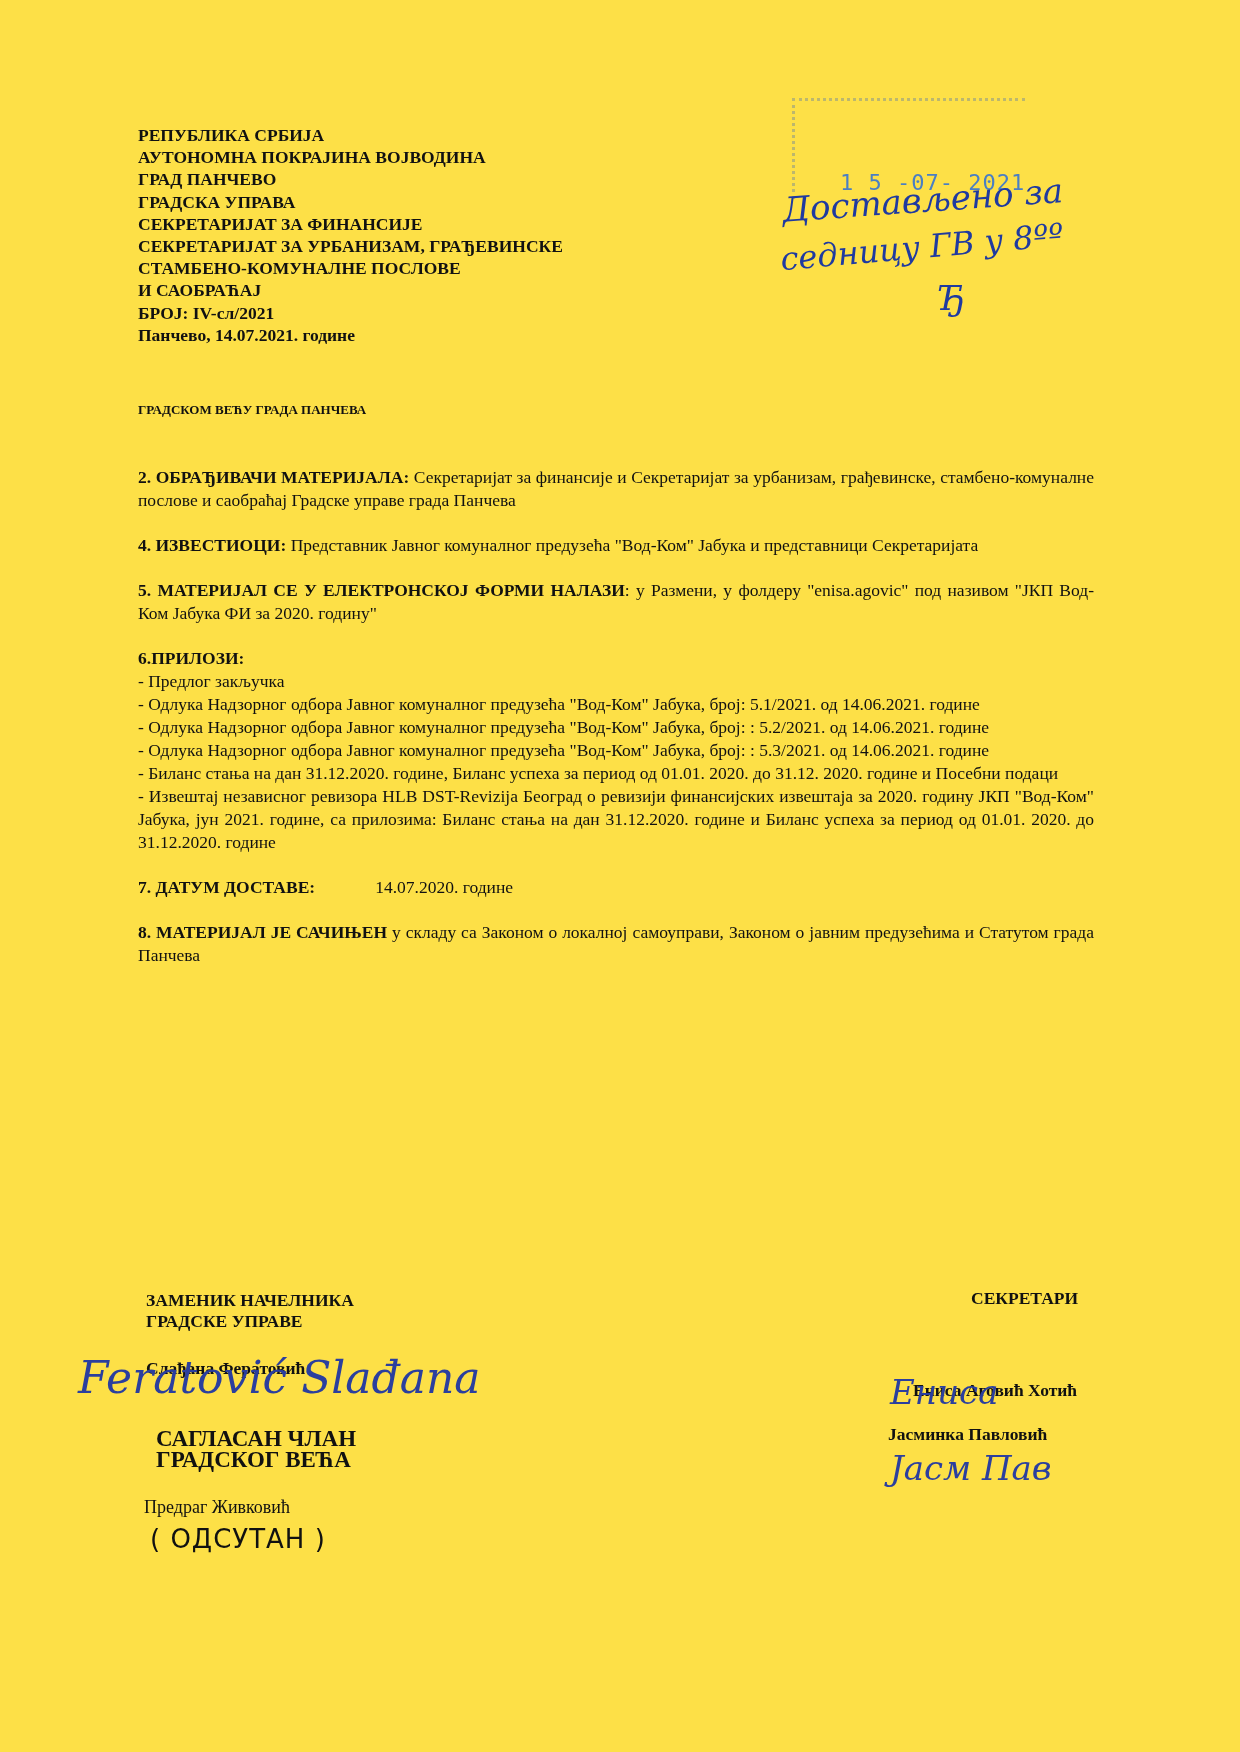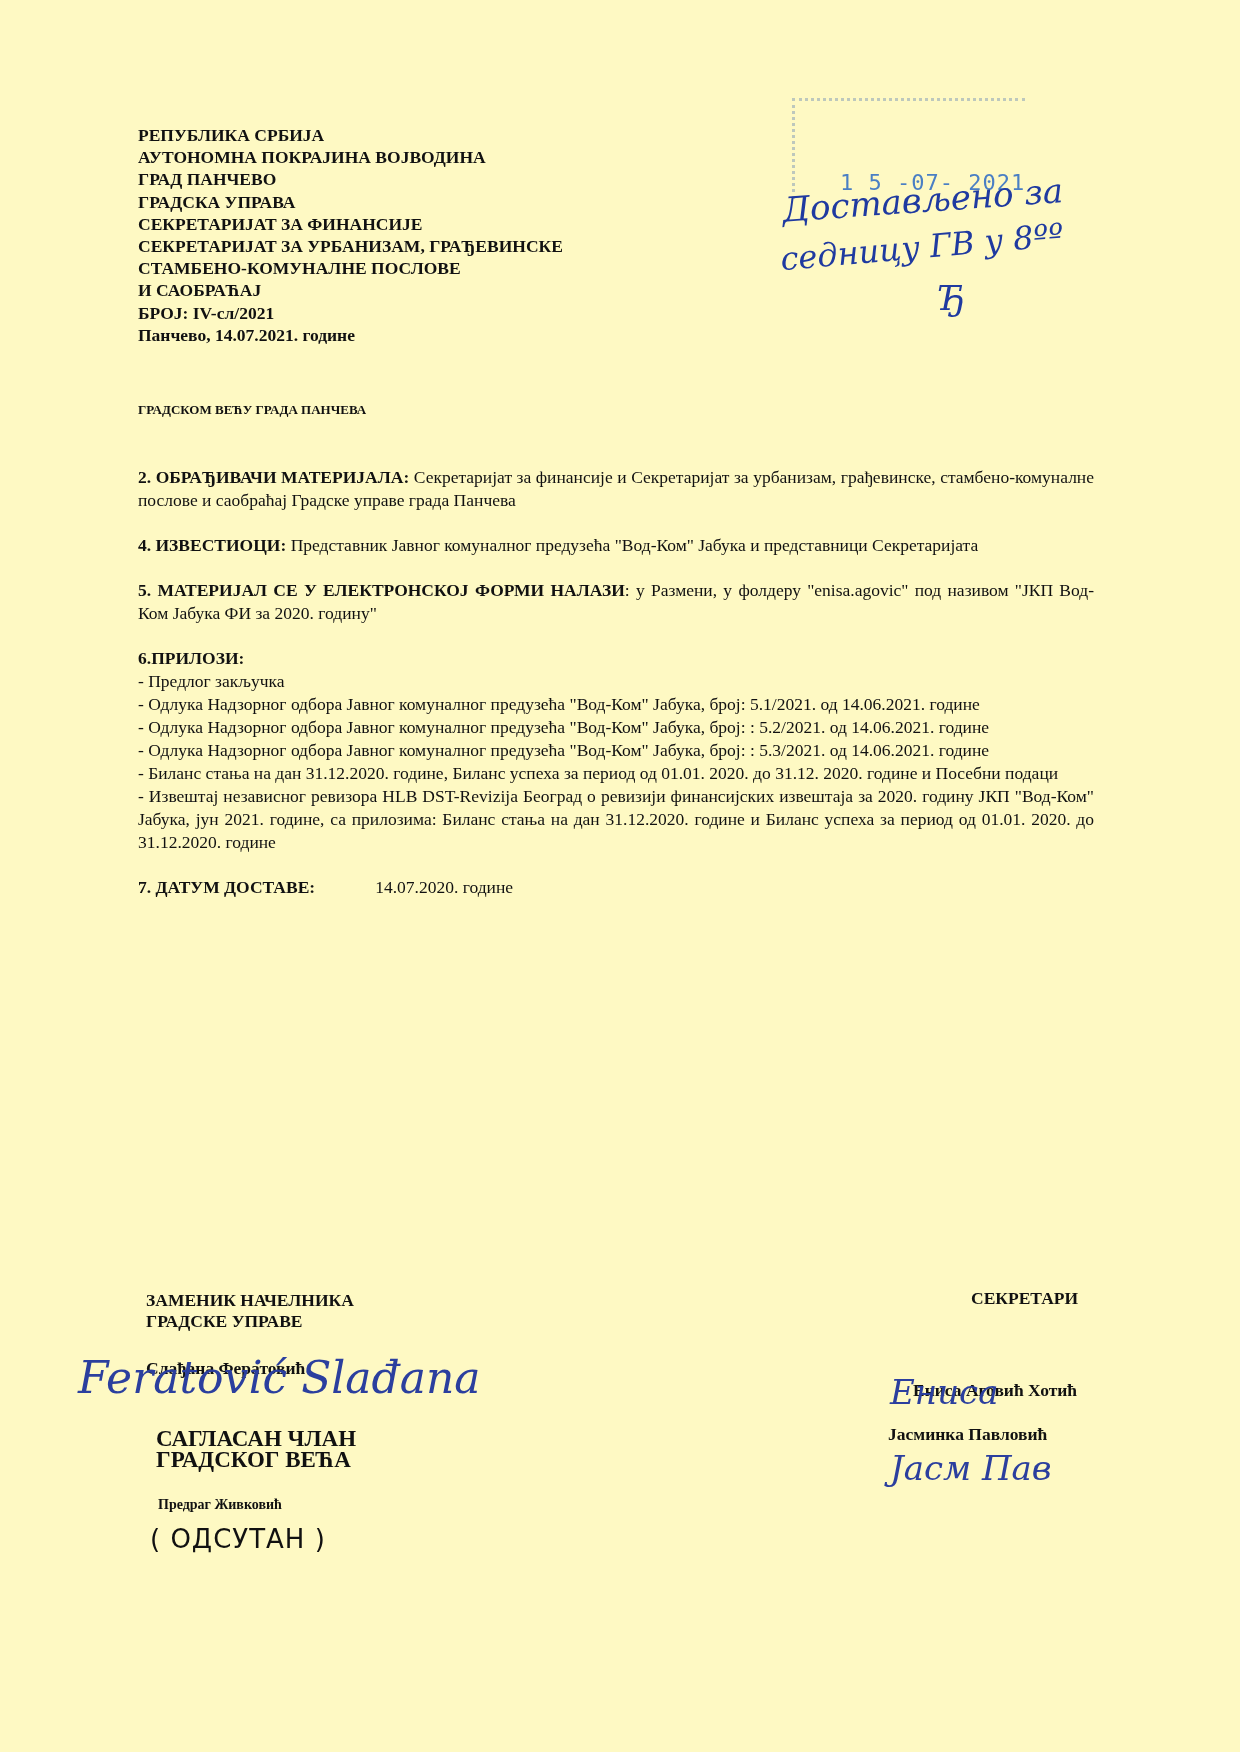--- a/index.html
+++ b/index.html
@@ -1,18 +1,18 @@
 <!DOCTYPE html>
 <html><head>
 <meta charset="utf-8">
 <style>
   html, body { margin: 0; padding: 0; background: #ffffff; }
   body { width: 1240px; height: 1752px; position: relative; overflow: hidden;
          font-family: "Liberation Serif", "DejaVu Serif", serif; color: #111; }
-  .page { position: absolute; left: 0; top: 0; width: 1240px; height: 1752px; background: #fef9c3; }
+  .page { position: absolute; left: 0; top: 0; width: 1240px; height: 1752px; background: #fde047; }
 
   .header { position: absolute; left: 138px; top: 124px; font-weight: bold; font-size: 17.5px; line-height: 22.2px; }
   .header div { white-space: nowrap; }
 
   .addressee { position: absolute; left: 138px; top: 402px; font-weight: bold; font-size: 13px; }
 
   .body { position: absolute; left: 138px; top: 466px; width: 956px; font-size: 17.5px; line-height: 23px; }
   .sec { text-align: justify; margin-bottom: 22px; }
   .sec b { font-weight: bold; }
   .sec7 { margin-bottom: 22px; }
@@ -22,21 +22,21 @@
 
   .stamp { position: absolute; left: 792px; top: 98px; width: 230px; height: 98px;
            border: 3px dotted rgba(70,110,180,0.35); border-bottom: none; border-right: none; }
   .stamp-date { position: absolute; left: 840px; top: 146px; color: #4a7fc4; font-family: "DejaVu Sans Mono", monospace;
                 font-size: 22px; letter-spacing: 1px; margin-top: 24px; }
   .hand { position: absolute; color: #1f3aa0; font-family: "DejaVu Serif", serif; font-style: italic; }
 
   .sig-left-title { position: absolute; left: 146px; top: 1290px; font-weight: bold; font-size: 17.5px; line-height: 21px; }
   .sig-left-name { position: absolute; left: 146px; top: 1358px; font-weight: bold; font-size: 17.5px; }
   .sig-left2-title { position: absolute; left: 156px; top: 1428px; font-weight: bold; font-size: 23px; line-height: 21px; }
-  .sig-left2-name { position: absolute; left: 158px; top: 1497px; font-weight: bold; font-size: 14px; }
+  .sig-left2-name { position: absolute; left: 144px; top: 1497px; font-weight: normal; font-size: 18px; }
   .absent { position: absolute; left: 150px; top: 1524px; font-size: 26px; color: #111; font-family: "DejaVu Sans", sans-serif; letter-spacing: 1px; }
 
   .sig-right-title { position: absolute; left: 971px; top: 1288px; font-weight: bold; font-size: 17.5px; }
   .sig-right-name1 { position: absolute; left: 913px; top: 1360px; font-weight: bold; font-size: 17.5px; margin-top: 20px; }
   .sig-right-name2 { position: absolute; left: 888px; top: 1424px; font-weight: bold; font-size: 17.5px; }
 </style>
 </head>
 <body>
 
 <div class="page">
@@ -72,20 +72,21 @@
       <div class="att-item">- Предлог закључка</div>
       <div class="att-item">- Одлука Надзорног одбора Јавног комуналног предузећа "Вод-Ком" Јабука, број: 5.1/2021. од 14.06.2021. године</div>
       <div class="att-item">- Одлука Надзорног одбора Јавног комуналног предузећа "Вод-Ком" Јабука, број: : 5.2/2021. од 14.06.2021. године</div>
       <div class="att-item">- Одлука Надзорног одбора Јавног комуналног предузећа "Вод-Ком" Јабука, број: : 5.3/2021. од 14.06.2021. године</div>
       <div class="att-item">- Биланс стања на дан 31.12.2020. године, Биланс успеха за период од 01.01. 2020. до 31.12. 2020. године и Посебни подаци</div>
       <div class="att-item">- Извештај независног ревизора HLB DST-Revizija Београд о ревизији финансијских извештаја за 2020. годину ЈКП "Вод-Ком" Јабука, јун 2021. године, са прилозима: Биланс стања на дан 31.12.2020. године и Биланс успеха за период од 01.01. 2020. до 31.12.2020. године</div>
     </div>
 
     <div class="sec7"><b>7. ДАТУМ ДОСТАВЕ:</b><span class="gap"></span><span>14.07.2020. године</span></div>
 
+    <div class="sec"><b>8. МАТЕРИЈАЛ ЈЕ САЧИЊЕН</b><span> у складу са Законом о локалној самоуправи, Законом о јавним предузећима и Статутом града Панчева</span></div>
   </div>
 
   <div class="sig-left-title">
     <div>ЗАМЕНИК НАЧЕЛНИКА</div>
     <div>ГРАДСКЕ УПРАВЕ</div>
   </div>
   <div class="sig-left-name">Слађана Фератовић</div>
   <div class="hand" style="left:78px; top:1352px; font-size:44px; color:#2b3f9e;">Feratović Slađana</div>
 
   <div class="sig-left2-title">

